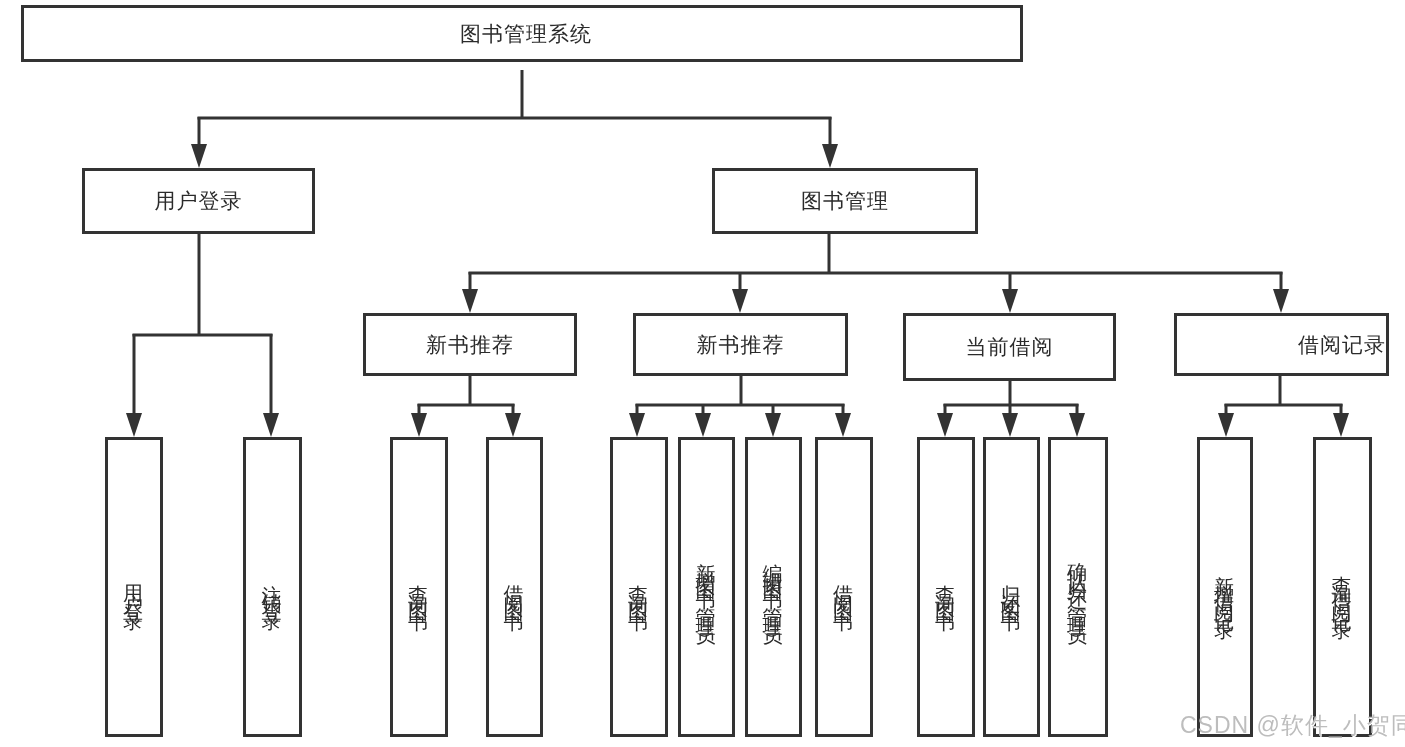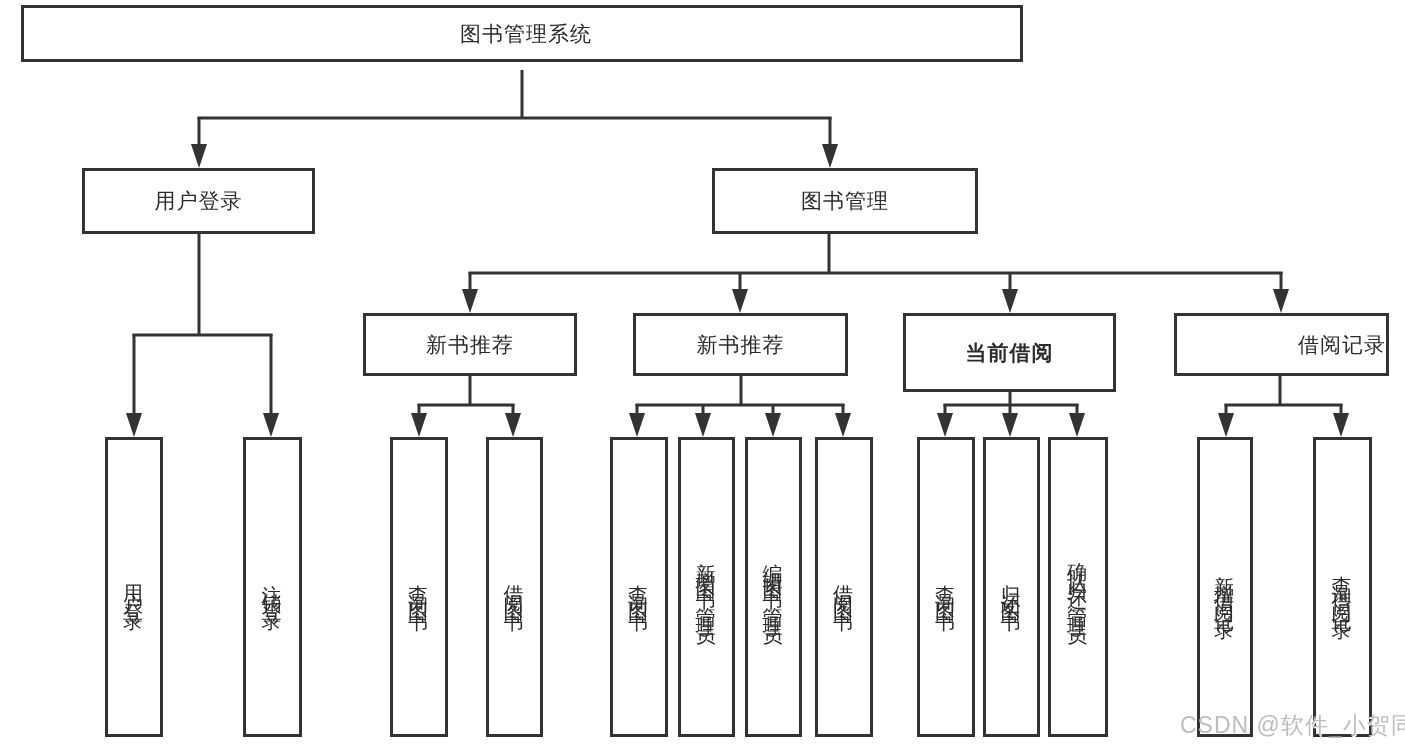--- a/index.html
+++ b/index.html
@@ -122,21 +122,21 @@
   <div class="node h-node" style="left:712px;top:168px;width:266px;height:66px;">
     <span>图书管理</span>
   </div>
 
   <div class="node h-node" style="left:363px;top:313px;width:214px;height:63px;">
     <span>新书推荐</span>
   </div>
   <div class="node h-node" style="left:633px;top:313px;width:215px;height:63px;">
     <span>新书推荐</span>
   </div>
-  <div class="node h-node" style="left:903px;top:313px;width:213px;height:79px;font-weight:bold;">
+  <div class="node h-node" style="left:903px;top:313px;width:213px;height:68px;">
     <span>当前借阅</span>
   </div>
   <div class="node h-node" style="left:1174px;top:313px;width:215px;height:63px;justify-content:flex-end;">
     <span>借阅记录</span>
   </div>
 
   <div class="node v-node" style="left:105px;top:437px;width:58px;height:300px;">
     <span class="v-label">用户登录</span>
   </div>
   <div class="node v-node" style="left:243px;top:437px;width:59px;height:300px;">

